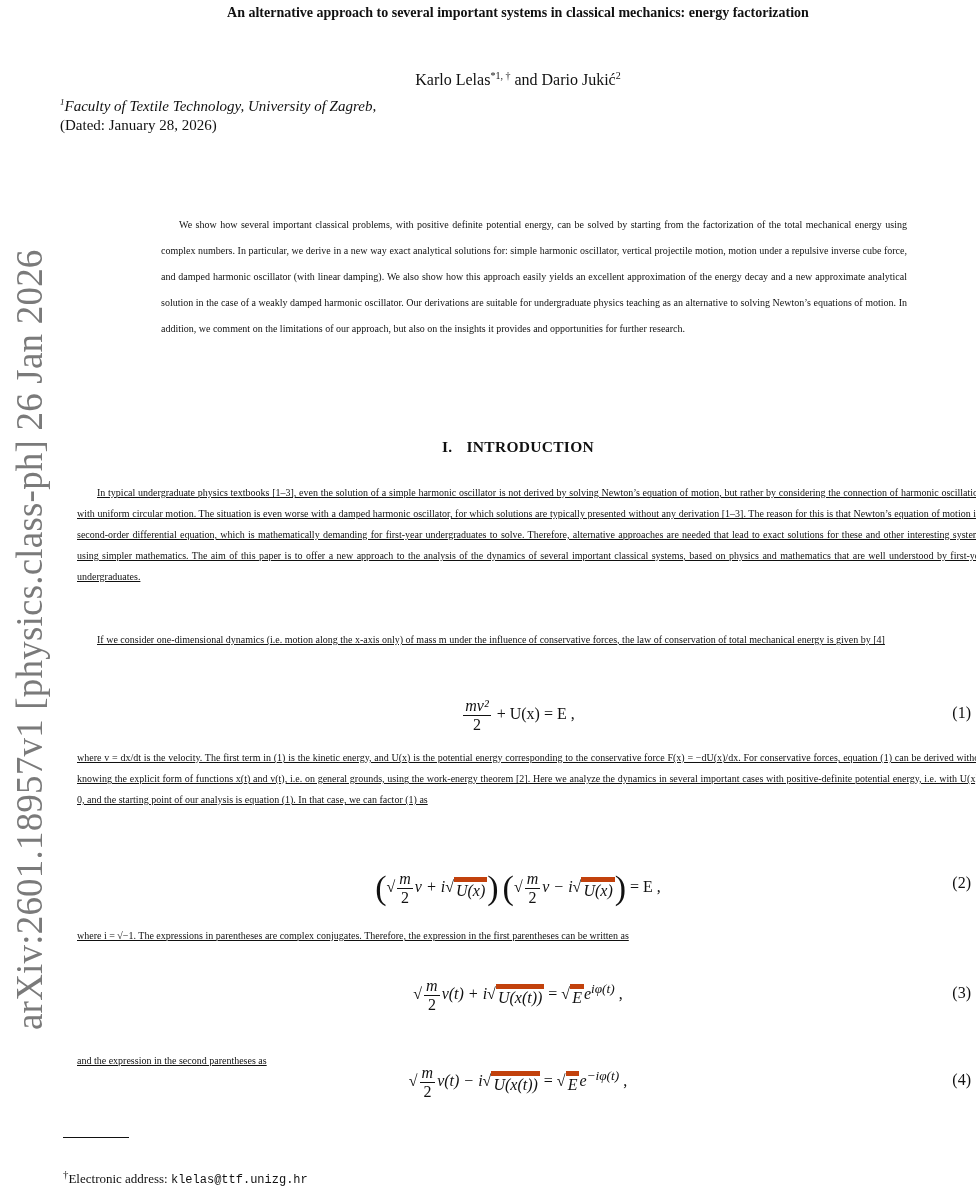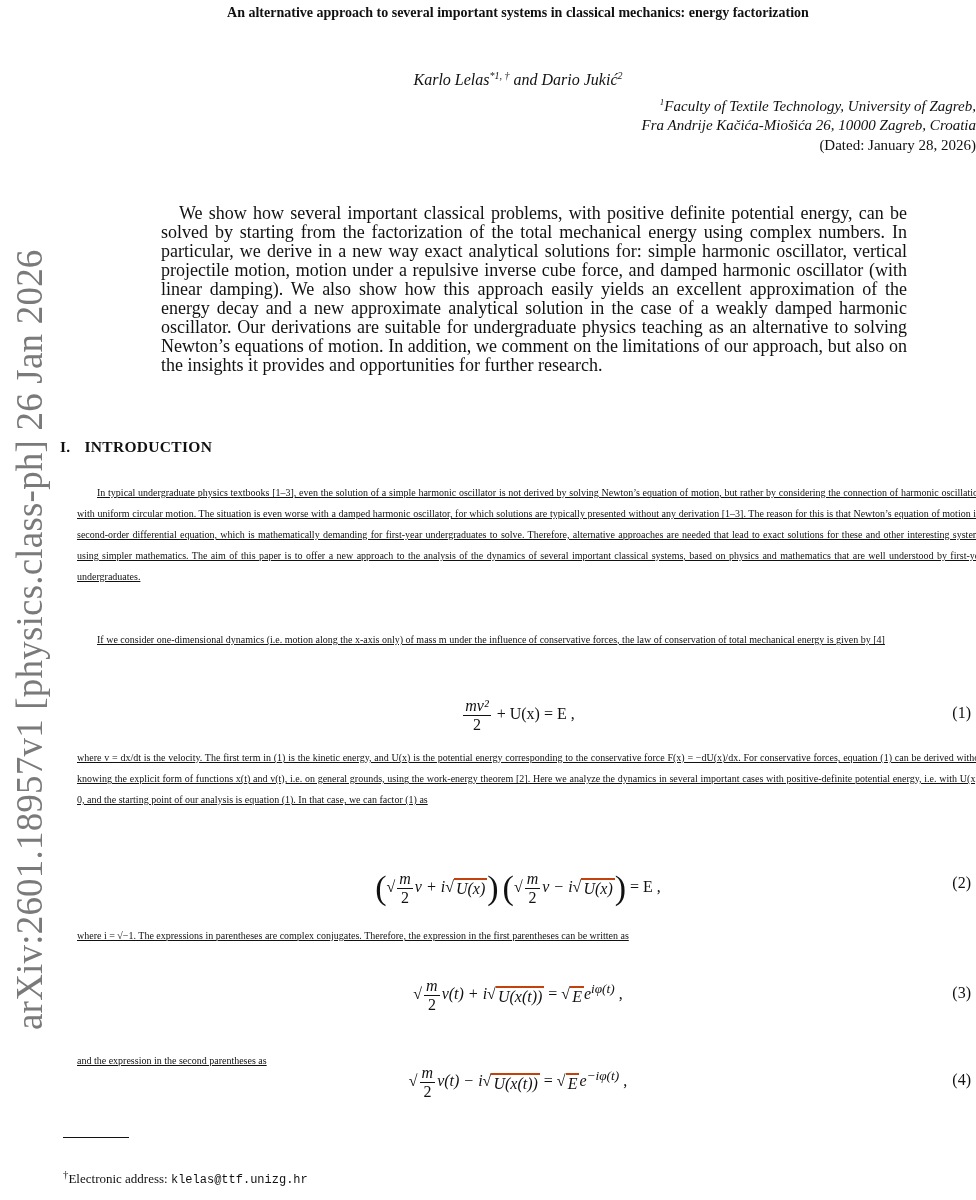--- a/index.html
+++ b/index.html
@@ -12,56 +12,56 @@
     transform-origin: 0 0; transform: rotate(-90deg);
     font-size: 37px; color: #7a7a7a; white-space: nowrap; letter-spacing: 0.2px;
     width: 780px;
   }
   .title {
     position: absolute; left: 60px; width: 916px; top: 0px;
     text-align: center; font-weight: bold; font-size: 14px; line-height: 25px;
   }
   .authors {
     position: absolute; left: 60px; width: 916px; top: 70px;
-    text-align: center; font-size: 16px; font-style: italic;
+    text-align: center; font-size: 16px;
   }
   .authors sup { font-size: 10px; }
   .affil {
     position: absolute; left: 60px; width: 916px; top: 93px;
-    text-align: right; font-size: 15px; line-height: 19.3px;
+    text-align: left; font-size: 15px; line-height: 19.3px;
   }
   .affil .it { font-style: italic; display: block; }
   .affil .it sup { font-size: 9px; }
   .affil .dated { display: block; }
   .abstract {
-    position: absolute; left: 161px; width: 746px; top: 204px;
-    font-size: 18px; line-height: 19px; text-align: justify; text-indent: 18px;
+    position: absolute; left: 161px; width: 746px; top: 212px;
+    font-size: 10px; line-height: 26px; text-align: justify; text-indent: 18px;
   }
   .section-head {
     position: absolute; left: 60px; width: 916px; top: 438px;
-    font-weight: bold; font-size: 15.5px; letter-spacing: 0.3px;
+    text-align: center; font-weight: bold; font-size: 15.5px; letter-spacing: 0.3px;
   }
   .section-head .num { margin-right: 14px; }
   .body-text {
     position: absolute; left: 77px; width: 910px;
     font-size: 10px; line-height: 21px; text-align: justify; text-decoration: underline;
   }
   .p-indent { text-indent: 20px; }
   .eq {
     position: absolute; left: 63px; width: 910px; font-size: 16px;
     font-family: "Liberation Serif", serif;
   }
   .eq .expr { position: absolute; left: 0; width: 100%; text-align: center; margin-top: 7px; }
   .eq .eqnum { position: absolute; right: 2px; }
   .frac { display: inline-block; vertical-align: middle; text-align: center; margin: 0 2px; }
   .frac .n { display: block; border-bottom: 1px solid #111; padding: 0 2px; line-height: 18px; }
   .frac .d { display: block; line-height: 18px; }
   .it { font-style: italic; }
   .sqrt { display: inline-block; vertical-align: middle; }
-  .sqrt .rad { display: inline-block; border-top: 2px solid #c2410c; padding: 0 2px; }
+  .sqrt .rad { display: inline-block; border-top: 5px solid #c2410c; padding: 0 2px; }
   .big-paren { font-size: 34px; vertical-align: middle; font-weight: 200; }
   .footnote-rule {
     position: absolute; left: 63px; top: 1137px; width: 66px; height: 1px; background: #111;
   }
   .footnotes {
     position: absolute; left: 63px; top: 1165px; font-size: 13px; line-height: 18px;
   }
   .mono { font-family: "Liberation Mono", "DejaVu Sans Mono", monospace; font-size: 12px; }
 </style>
 </head>
@@ -72,21 +72,20 @@
 <div class="title">An alternative approach to several important systems in classical mechanics: energy factorization</div>
 
 <div class="authors">
   <span>Karlo Lelas</span><sup>*1, †</sup>
   <span>and</span>
   <span>Dario Jukić</span><sup>2</sup>
 </div>
 
 <div class="affil">
   <span class="it"><sup>1</sup><span>Faculty of Textile Technology, University of Zagreb,</span></span>
-  <span class="it">Fra Andrije Kačića-Miošića 26, 10000 Zagreb, Croatia</span>
   <span class="dated">(Dated: January 28, 2026)</span>
 </div>
 
 <div class="abstract">We show how several important classical problems, with positive definite potential energy, can be solved by starting from the factorization of the total mechanical energy using complex numbers. In particular, we derive in a new way exact analytical solutions for: simple harmonic oscillator, vertical projectile motion, motion under a repulsive inverse cube force, and damped harmonic oscillator (with linear damping). We also show how this approach easily yields an excellent approximation of the energy decay and a new approximate analytical solution in the case of a weakly damped harmonic oscillator. Our derivations are suitable for undergraduate physics teaching as an alternative to solving Newton’s equations of motion. In addition, we comment on the limitations of our approach, but also on the insights it provides and opportunities for further research.</div>
 
 <div class="section-head">
   <span class="num">I.</span><span>INTRODUCTION</span>
 </div>
 
 <div class="body-text p-indent" style="top:482px;">In typical undergraduate physics textbooks [1–3], even the solution of a simple harmonic oscillator is not derived by solving Newton’s equation of motion, but rather by considering the connection of harmonic oscillations with uniform circular motion. The situation is even worse with a damped harmonic oscillator, for which solutions are typically presented without any derivation [1–3]. The reason for this is that Newton’s equation of motion is a second-order differential equation, which is mathematically demanding for first-year undergraduates to solve. Therefore, alternative approaches are needed that lead to exact solutions for these and other interesting systems, using simpler mathematics. The aim of this paper is to offer a new approach to the analysis of the dynamics of several important classical systems, based on physics and mathematics that are well understood by first-year undergraduates.</div>

